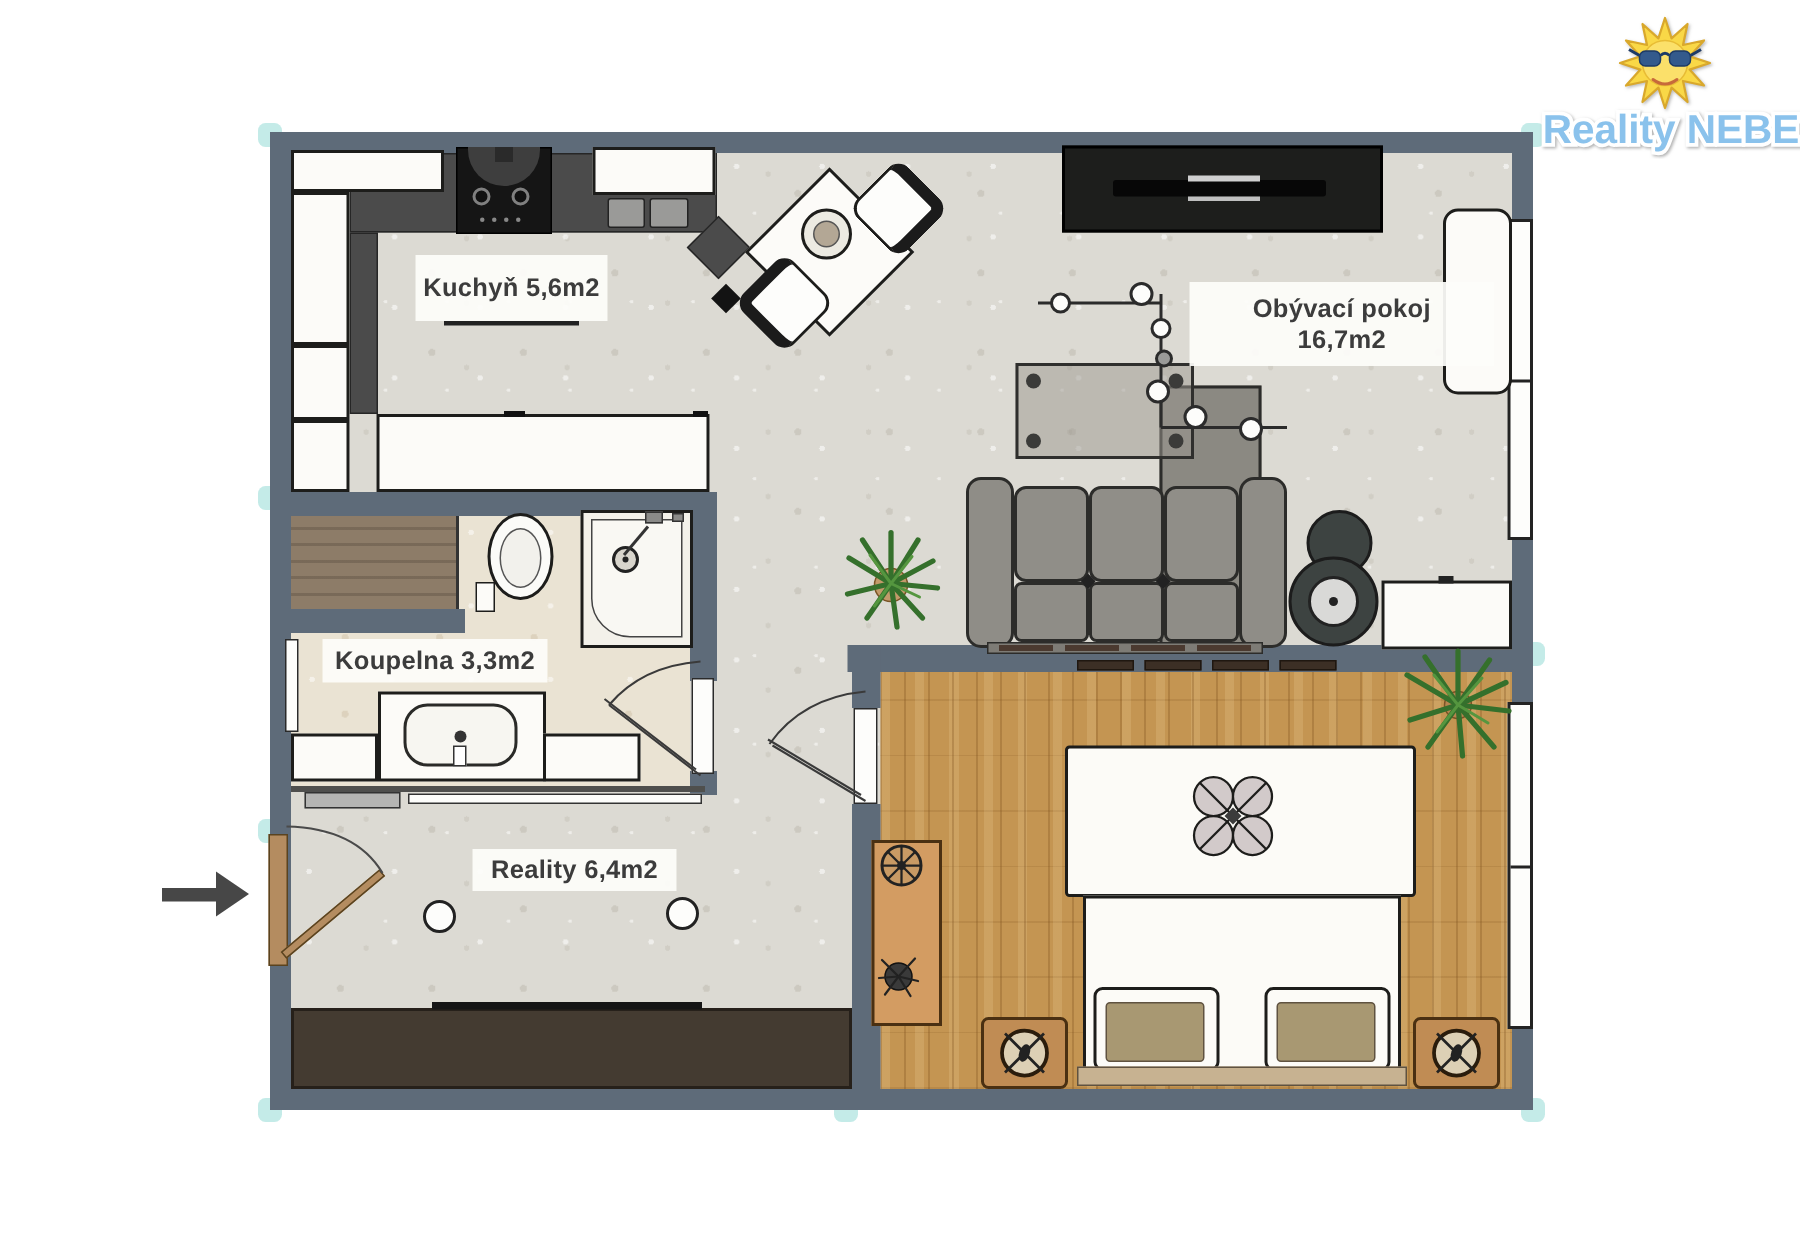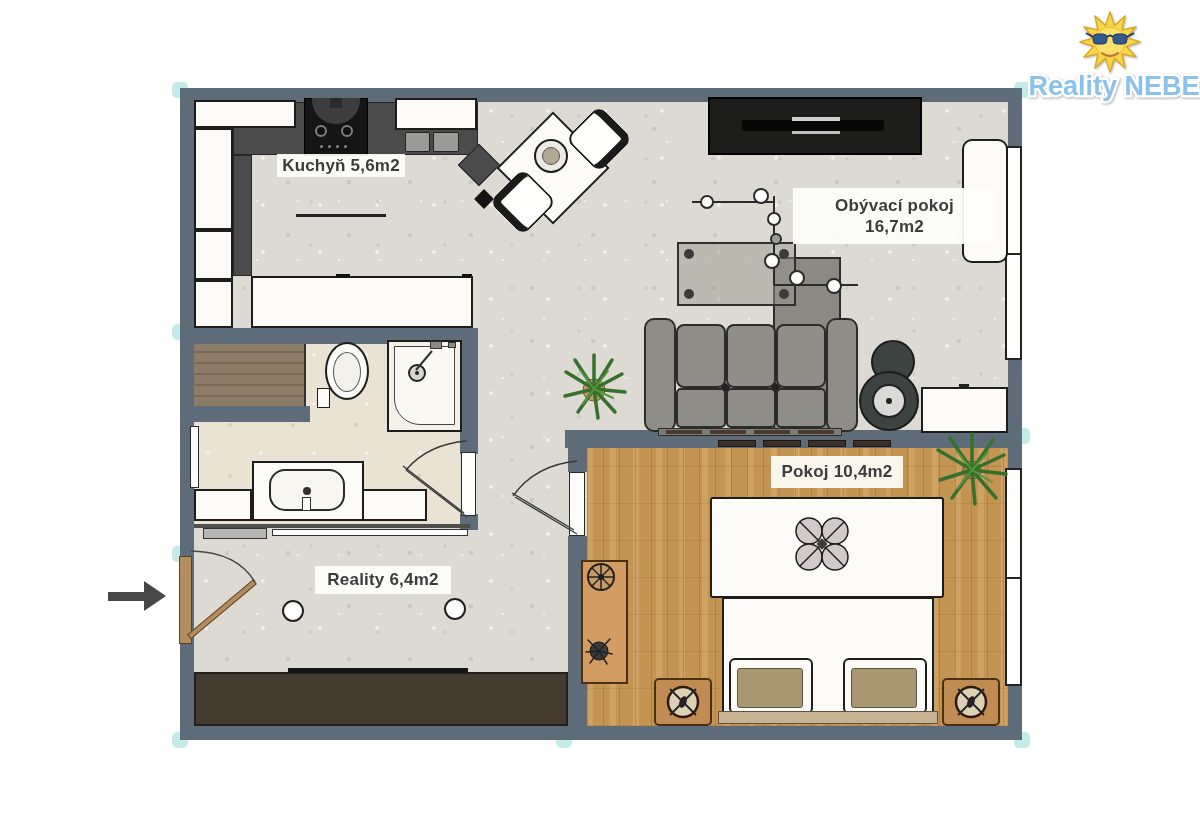--- a/index.html
+++ b/index.html
@@ -182,32 +182,32 @@
   <div class="abs" style="left:415px;top:371px;width:4px;height:4px;border-radius:50%;background:#222"></div>
   <div class="abs" style="left:430px;top:341px;width:12px;height:8px;background:#8a8a88;border:1px solid #333"></div>
   <div class="abs" style="left:448px;top:342px;width:8px;height:6px;background:#8a8a88;border:1px solid #333"></div>
   <div class="wht" style="left:252px;top:461px;width:112px;height:60px"></div>
   <div class="abs" style="left:269px;top:469px;width:76px;height:42px;background:#f7f6f1;border:2px solid #2a2a28;border-radius:16px"></div>
   <div class="abs" style="left:303px;top:487px;width:8px;height:8px;border-radius:50%;background:#333"></div>
   <div class="abs" style="left:302px;top:497px;width:9px;height:14px;background:#fff;border:1.5px solid #333"></div>
   <div class="wht" style="left:194px;top:489px;width:58px;height:32px"></div>
   <div class="wht" style="left:362px;top:489px;width:65px;height:32px"></div>
 
-  <div class="lbl" style="left:277px;top:154px;width:128px;height:23px">
+  <div class="lbl" style="left:277px;top:170px;width:128px;height:44px">
     <div>Kuchyň 5,6m2</div>
   </div>
   <div class="lbl" style="left:793px;top:188px;width:203px;height:56px">
     <div>Obývací pokoj</div>
     <div>16,7m2</div>
   </div>
+  <div class="lbl" style="left:215px;top:426px;width:150px;height:29px">
+    <div>Koupelna 3,3m2</div>
+  </div>
   <div class="lbl" style="left:315px;top:566px;width:136px;height:28px">
     <div>Reality 6,4m2</div>
-  </div>
-  <div class="lbl" style="left:771px;top:456px;width:132px;height:32px">
-    <div>Pokoj 10,4m2</div>
   </div>
 
   <svg id="linework" width="1200" height="830" viewBox="0 0 1200 830">
 
     <path d="M 255 582 Q 237 552 191 551" fill="none" stroke="#4a4a4a" stroke-width="1.5"></path>
 
     <g stroke="#3a3a3a" stroke-width="1.4" fill="none">
       <line x1="467" y1="517" x2="406" y2="470"></line>
       <line x1="464" y1="513" x2="403" y2="466"></line>
       <path d="M 406 470 Q 428 444 467 441"></path>

